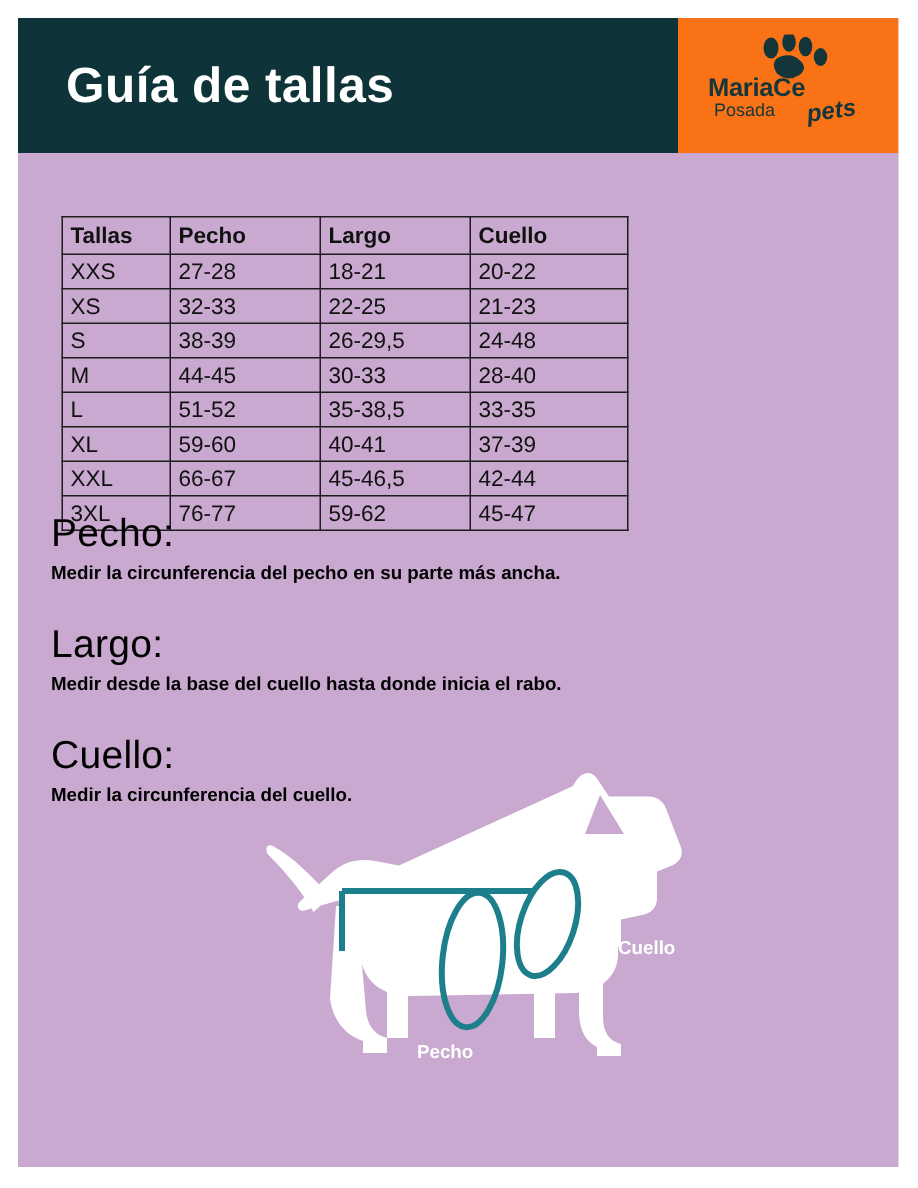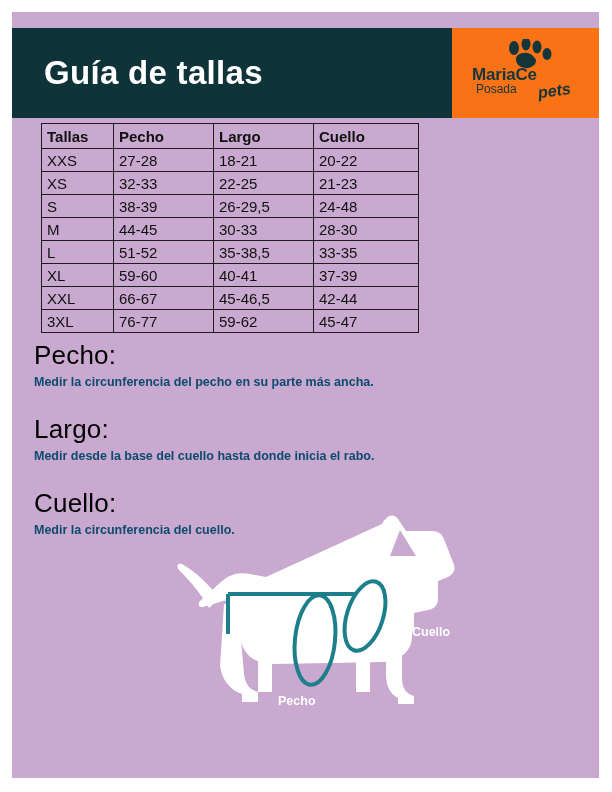--- a/index.html
+++ b/index.html
@@ -27,21 +27,21 @@
     z-index: 30;
   }
   .margin-top    { top: 0; left: 0; width: 612px; height: 12px; }
   .margin-bottom { bottom: 0; left: 0; width: 612px; height: 14px; }
   .margin-left   { top: 0; left: 0; width: 12px; height: 792px; }
   .margin-right  { top: 0; right: 0; width: 13px; height: 792px; }
 
   
   .header {
     position: absolute;
-    top: 28px;
+    top: 12px;
     left: 12px;
     width: 587px;
     height: 90px;
     display: flex;
     z-index: 10;
   }
   .header-dark {
     background: #0e3338;
     width: 440px;
     height: 90px;
@@ -111,20 +111,21 @@
     z-index: 10;
   }
   table {
     border-collapse: collapse;
     width: 377px;
     background: transparent;
     table-layout: fixed;
   }
   table, th, td {
     border: 1px solid #1d1d1d;
+    margin-top: 21px;
   }
   th, td {
     font-size: 15px;
     color: #111111;
     text-align: left;
     padding: 1px 5px;
     height: 20px;
     line-height: 19px;
   }
   th {
@@ -144,21 +145,21 @@
     z-index: 10;
   }
   .sec-title {
     color: #000000;
     font-size: 26px;
     font-weight: normal;
     margin: 0 0 4px 0;
     letter-spacing: 0.2px;
   }
   .sec-text {
-    color: #0c4a6e;
+    color: #000000;
     font-size: 12.5px;
     font-weight: bold;
     margin: 0;
   }
   #sec-pecho  { top: 340px; }
   #sec-largo  { top: 414px; }
   #sec-cuello { top: 488px; }
 
   
   .illo {
@@ -237,21 +238,21 @@
         <tr>
           <td>S</td>
           <td>38-39</td>
           <td>26-29,5</td>
           <td>24-48</td>
         </tr>
         <tr>
           <td>M</td>
           <td>44-45</td>
           <td>30-33</td>
-          <td>28-30</td>
+          <td>28-40</td>
         </tr>
         <tr>
           <td>L</td>
           <td>51-52</td>
           <td>35-38,5</td>
           <td>33-35</td>
         </tr>
         <tr>
           <td>XL</td>
           <td>59-60</td>

